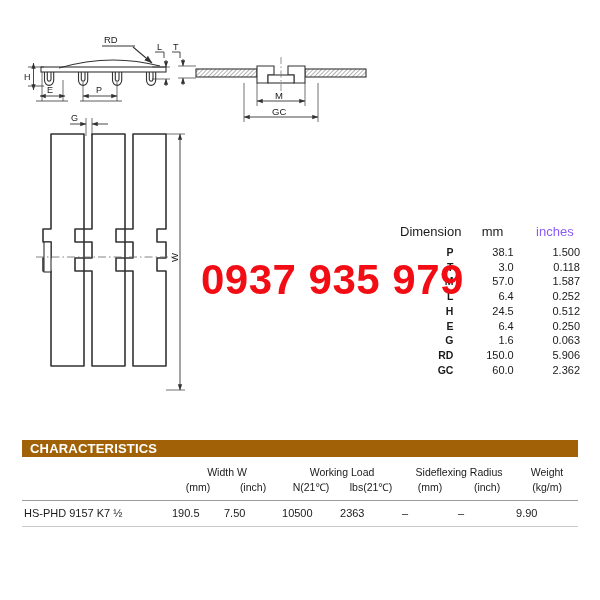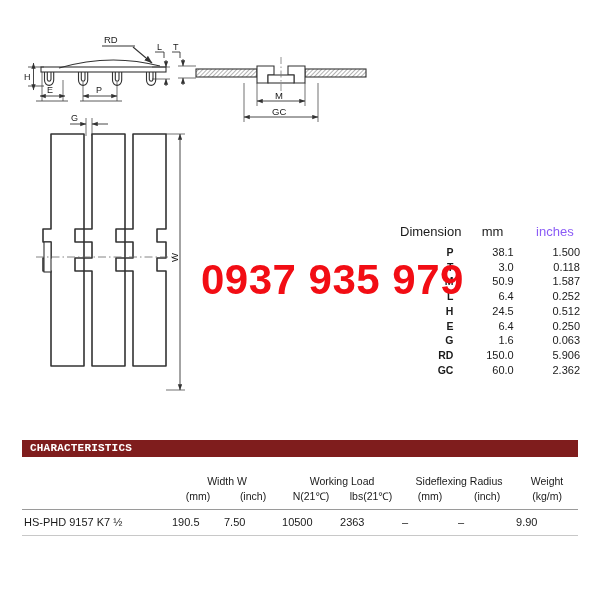--- a/index.html
+++ b/index.html
@@ -92,45 +92,44 @@
   }
   #spec-title {
     font-size: 13.5px;
     font-weight: bold;
     color: #1a1a1a;
     letter-spacing: -0.1px;
     margin-bottom: 8px;
     white-space: nowrap;
   }
   #char-banner {
-    background: #7f1d1d;
+    background: #a16207;
     height: 17px;
     line-height: 17px;
     padding-left: 8px;
-    font-size: 11px;
+    font-size: 13px;
     font-weight: bold;
     color: #ffffff;
     letter-spacing: 0.2px;
-    font-family: Liberation Mono, monospace;
   }
   #spec-table {
     border-collapse: collapse;
     width: 100%;
     font-size: 10.5px;
     table-layout: fixed;
   }
   #spec-table th {
     font-weight: normal;
     padding: 0;
     text-align: center;
     color: #1a1a1a;
     font-size: 10.5px;
     line-height: 15px;
   }
-  #spec-table th.grp { padding-top: 17px; text-align: center; }
+  #spec-table th.grp { padding-top: 8px; text-align: center; }
   #spec-table th.unit { padding-bottom: 5px; }
   #spec-table th.blank { border: 0; }
   #spec-table td {
     padding: 6px 0 7px 0;
     text-align: left;
     font-size: 11px;
     border-top: 1.6px solid #9a9a9a;
     border-bottom: 1.6px solid #c8c8c8;
   }
   #spec-table td.part {
@@ -292,21 +291,21 @@
           <td class="num">38.1</td>
           <td class="inch">1.500</td>
         </tr>
         <tr>
           <td class="sym">T</td>
           <td class="num">3.0</td>
           <td class="inch">0.118</td>
         </tr>
         <tr>
           <td class="sym">M</td>
-          <td class="num">50.9</td>
+          <td class="num">57.0</td>
           <td class="inch">1.587</td>
         </tr>
         <tr>
           <td class="sym">L</td>
           <td class="num">6.4</td>
           <td class="inch">0.252</td>
         </tr>
         <tr>
           <td class="sym">H</td>
           <td class="num">24.5</td>

